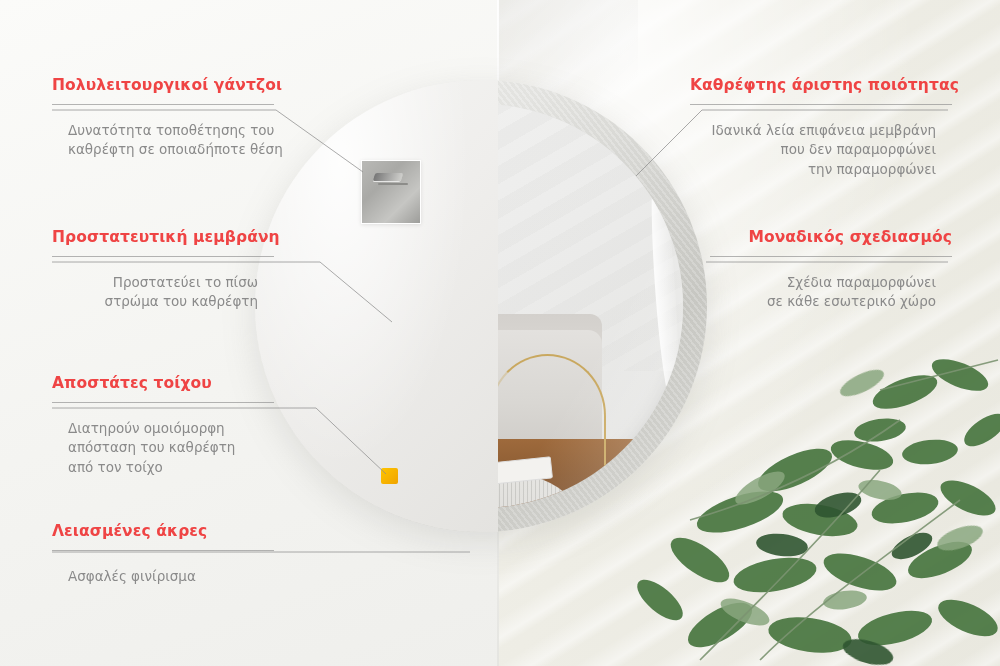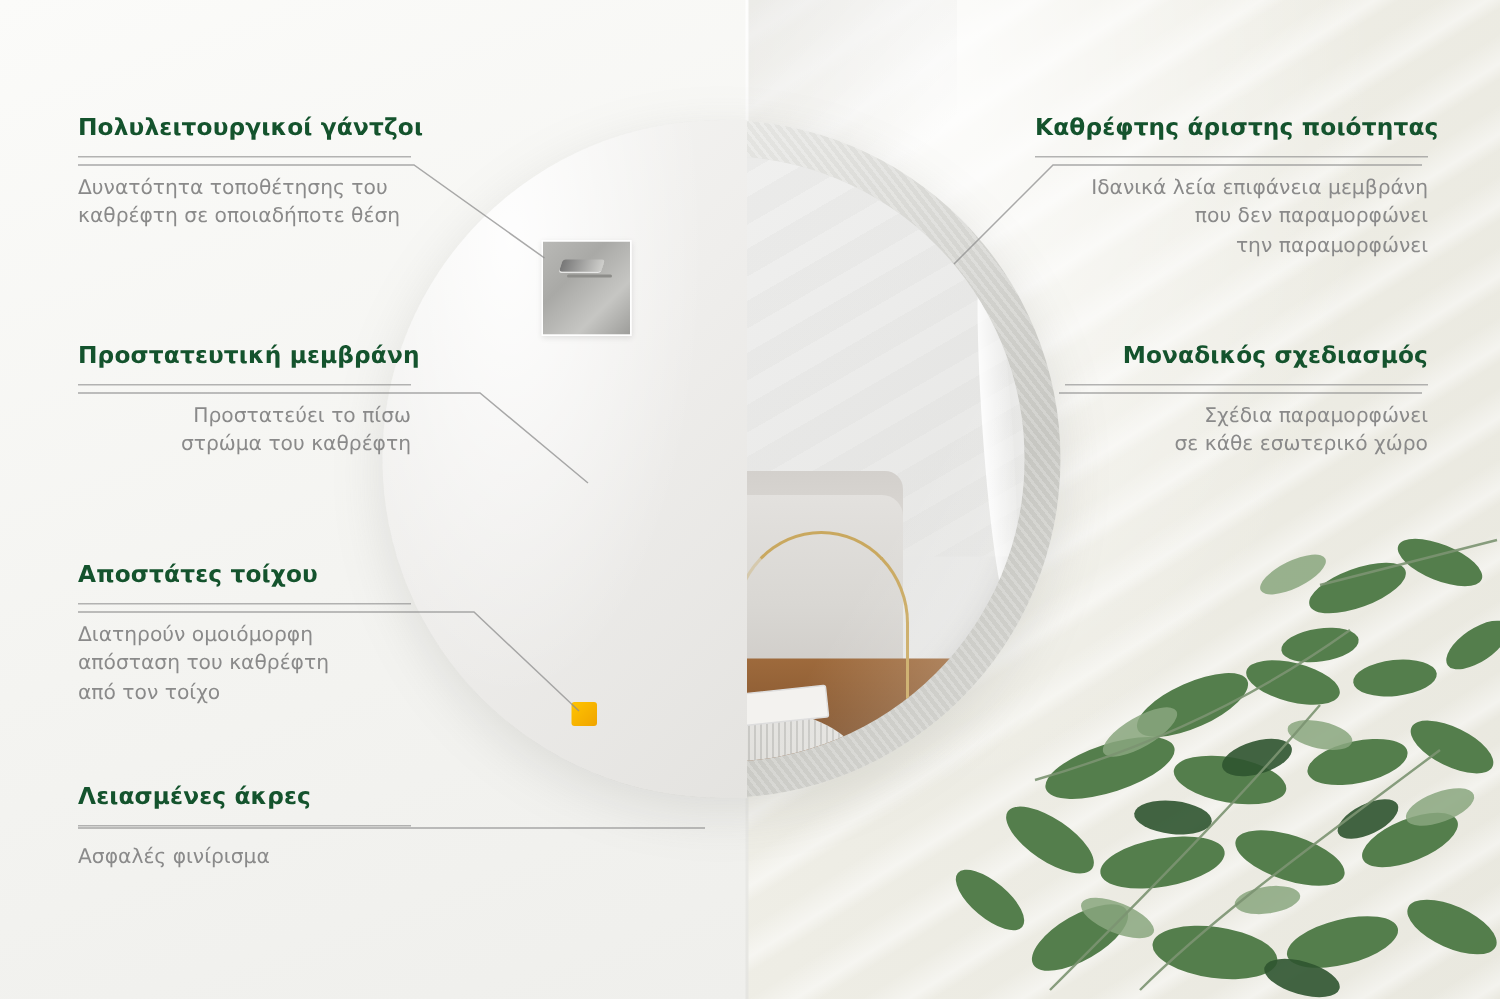--- a/index.html
+++ b/index.html
@@ -181,27 +181,27 @@
   }
 
   
   .lines{position:absolute;left:0;top:0;width:1000px;height:666px;z-index:14;pointer-events:none;}
 
   
   .callout{position:absolute;z-index:20;}
   .callout.left{text-align:left;}
   .callout.right{text-align:right;}
   .c-title{
-    font-size:15.5px;font-weight:700;color:#14532d;
+    font-size:15.5px;font-weight:700;color:#ef4444;
     letter-spacing:.1px;line-height:1.2;margin:0 0 9px 0;
     white-space:nowrap;
   }
   .c-rule{height:1px;background:#8e8e8e;opacity:.65;margin:0 0 11px 0;}
   .c-desc{
-    font-size:13.5px;color:#8a8a8a;line-height:1.45;margin:0;font-weight:400;
+    font-size:13.5px;color:#8a8a8a;line-height:1.45;margin:16px;font-weight:400;
   }
   .c-desc span{display:block;white-space:nowrap;}
 
   
   #co-hooks     {left:52px; top:76px;  width:222px;}
   #co-membrane  {left:52px; top:228px; width:222px;text-align:right;}
   #co-spacers   {left:52px; top:374px; width:222px;}
   #co-edges     {left:52px; top:522px; width:222px;}
   
   #co-quality   {right:48px; top:76px;  width:262px;}

